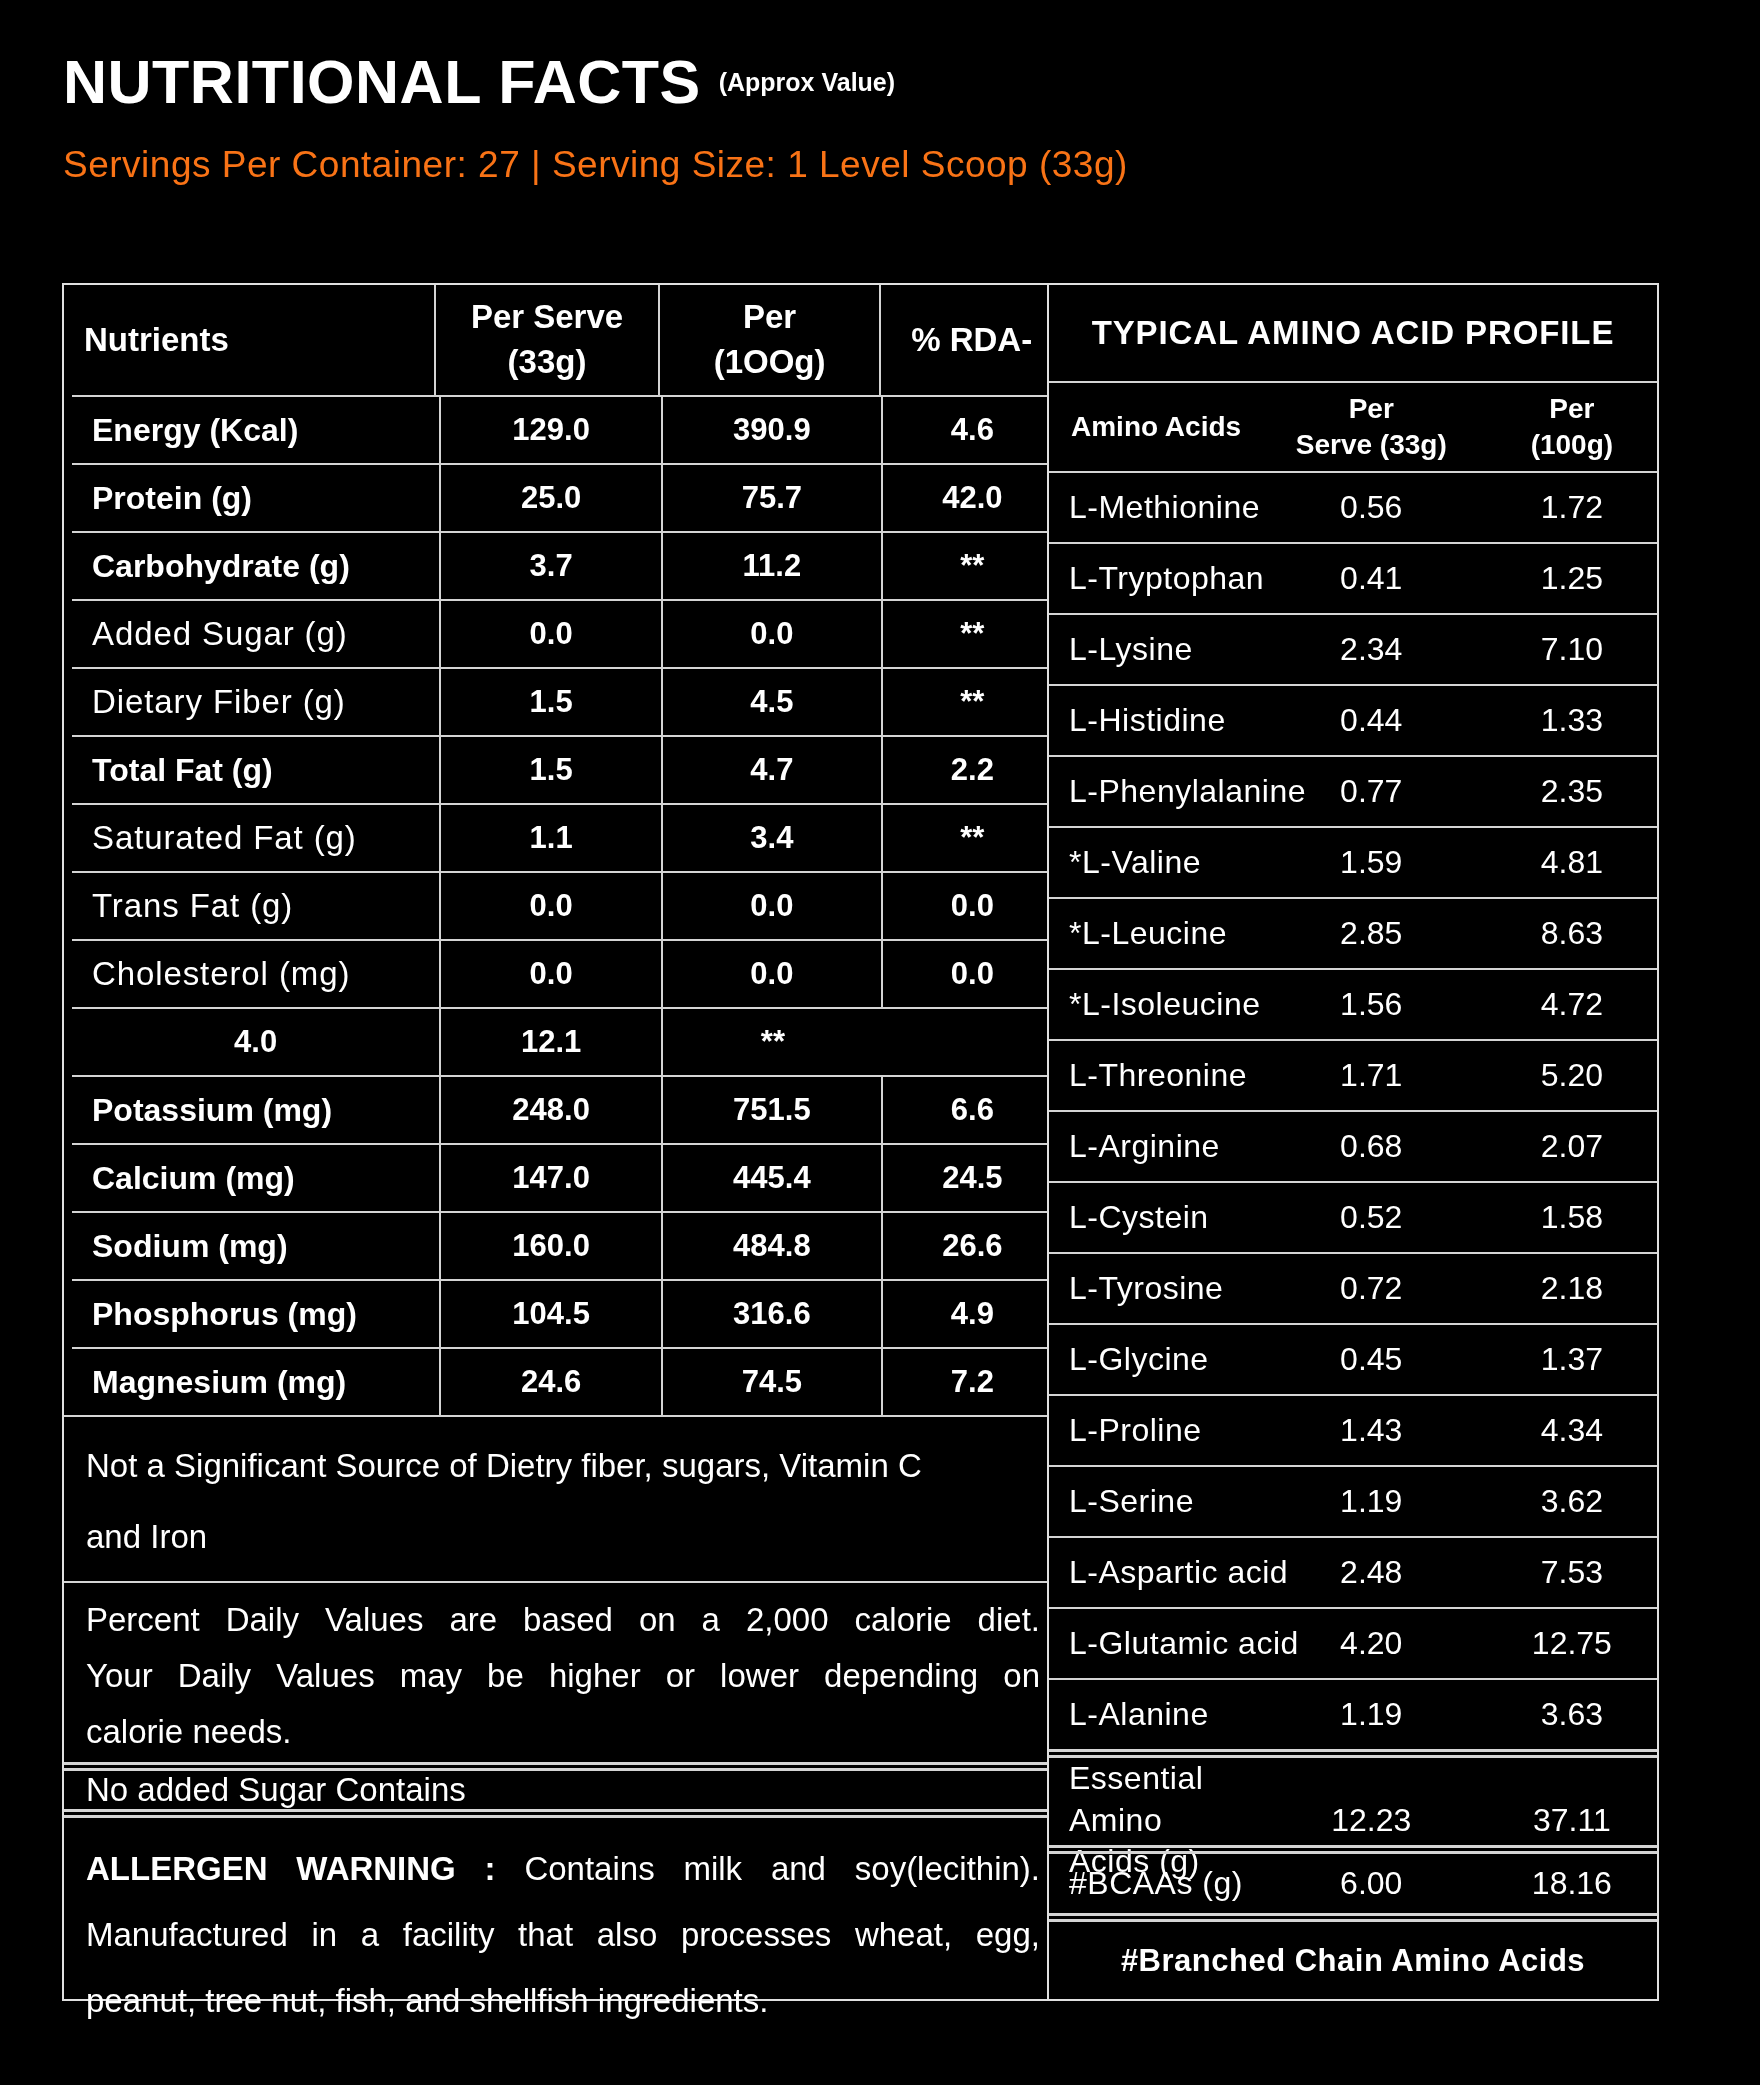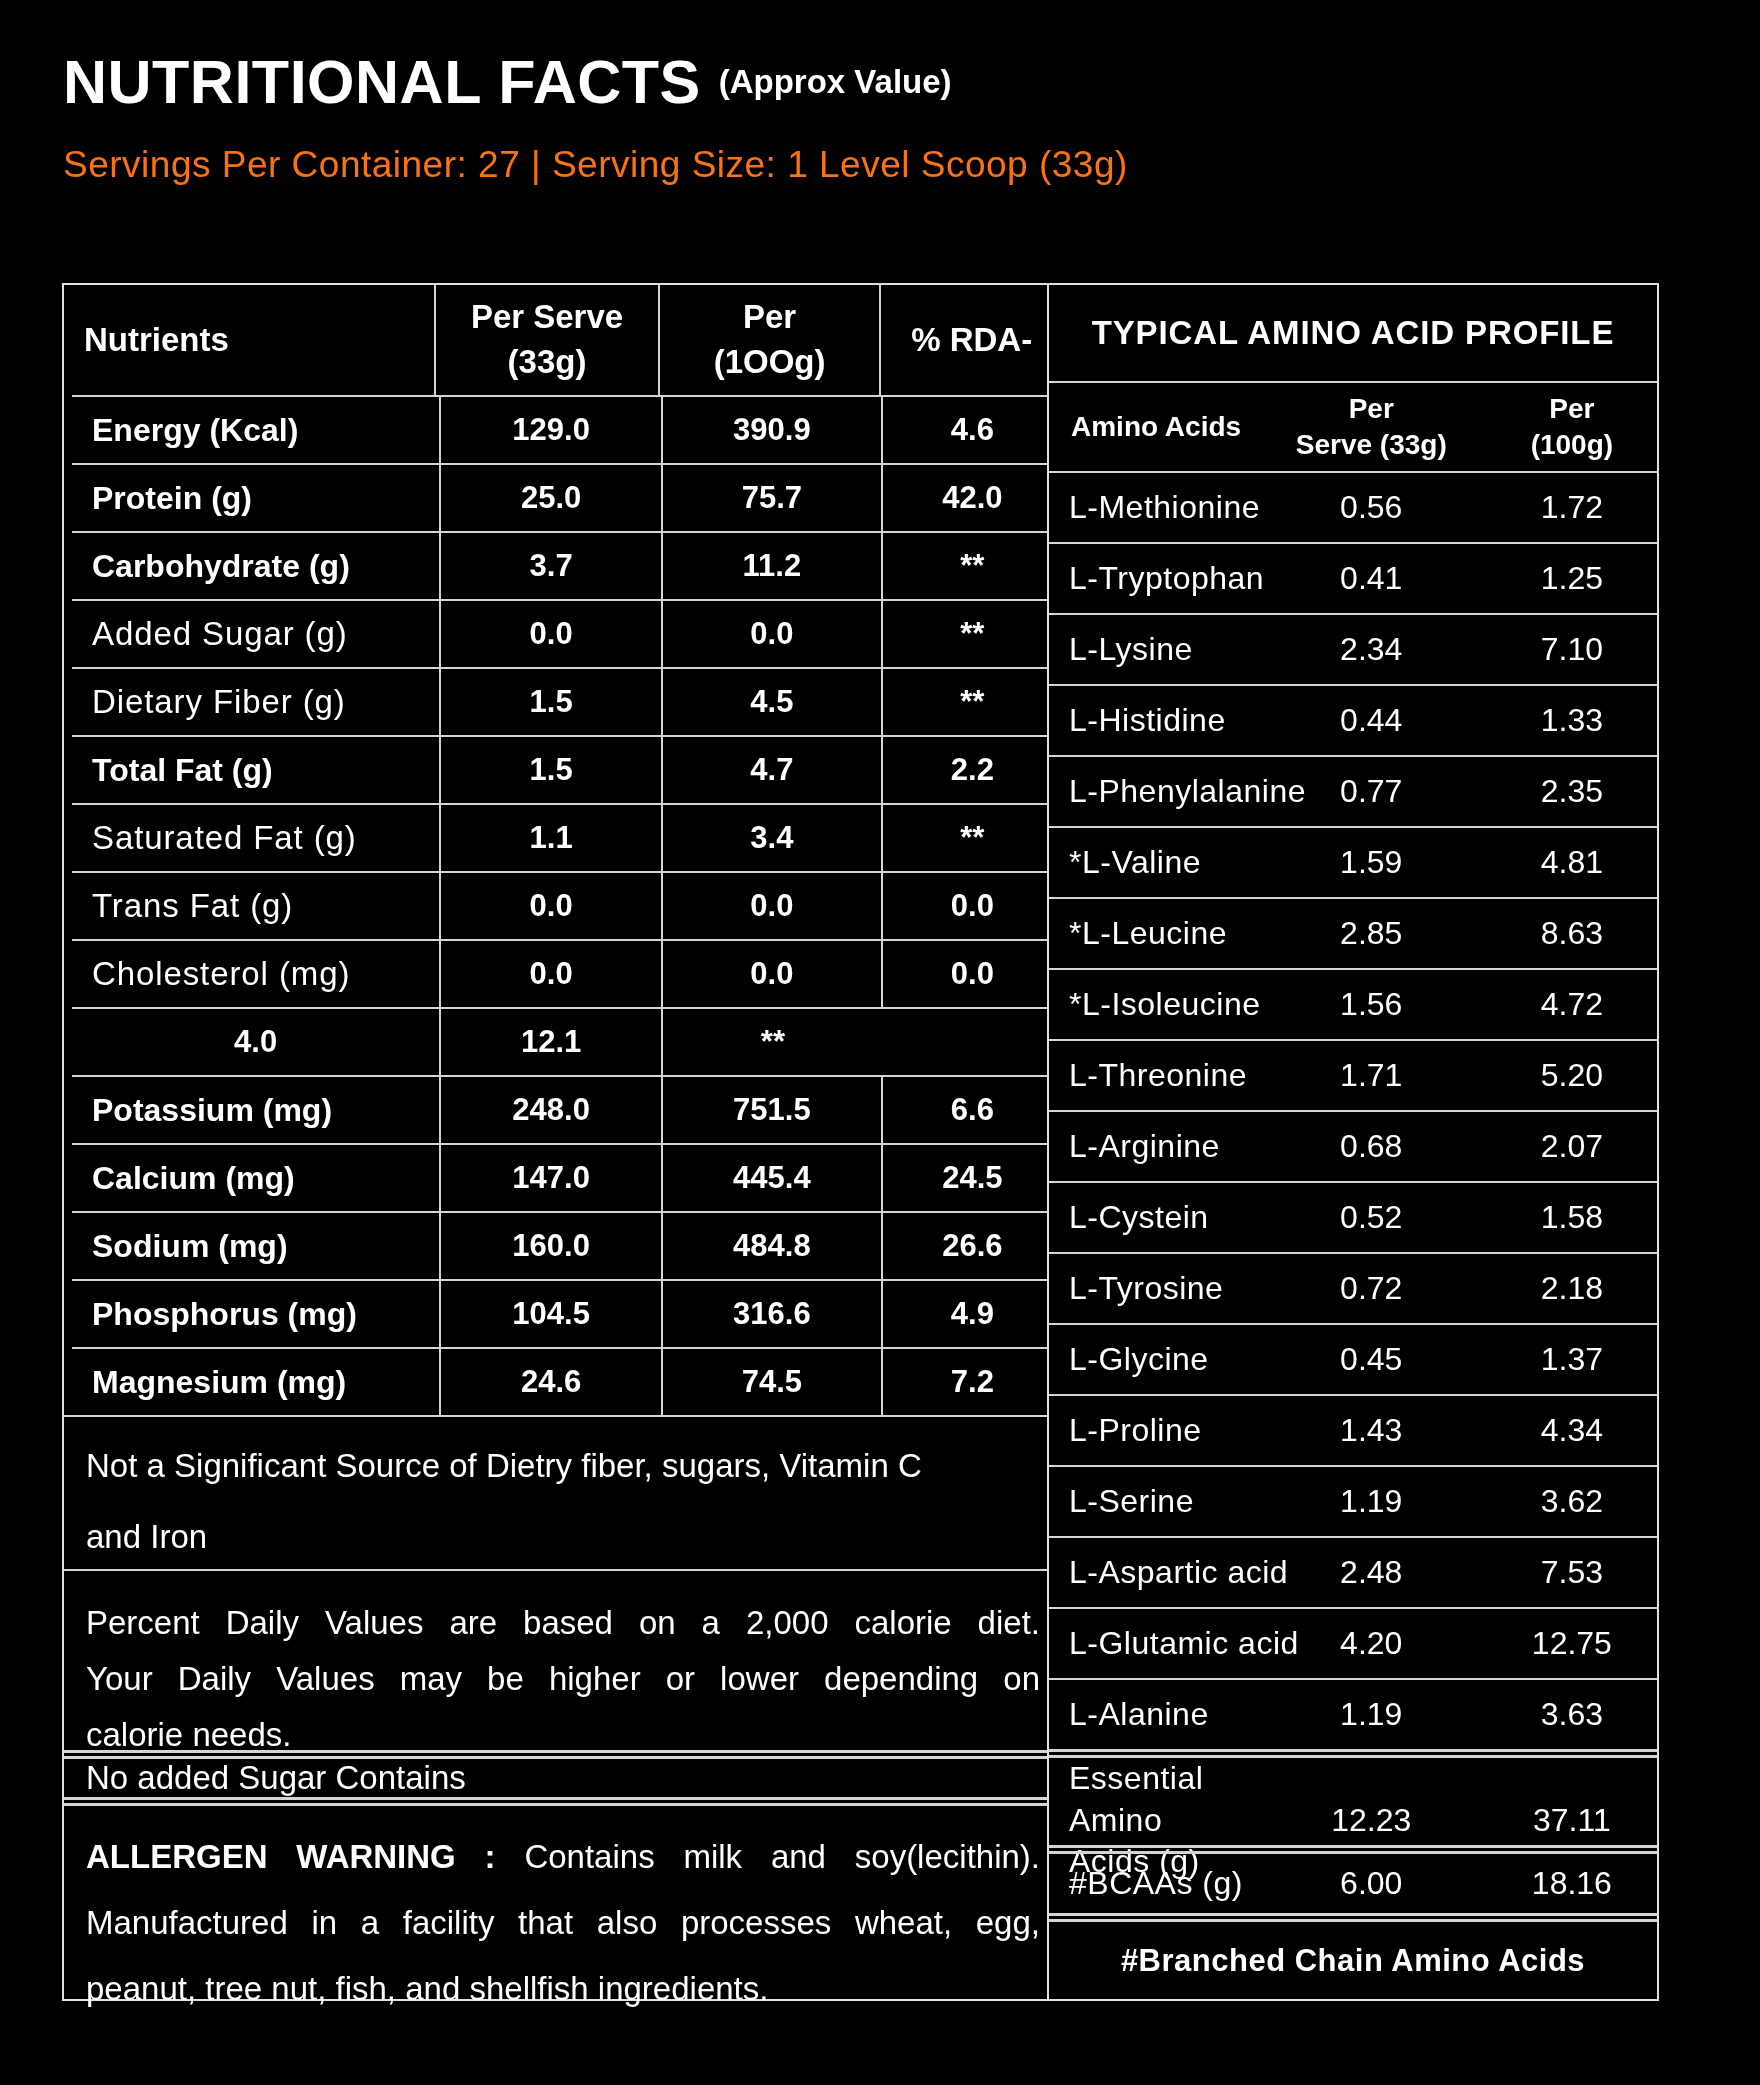--- a/index.html
+++ b/index.html
@@ -7,21 +7,21 @@
     width:1760px; height:2085px; position:relative; overflow:hidden;
     background:#000; color:#fff;
     font-family:"Liberation Sans","DejaVu Sans",sans-serif;
   }
   .pre { white-space:pre-line; }
 
   
   .hdr-block { position:absolute; left:63px; top:47px; }
   .title-row { display:flex; align-items:center; gap:18px; }
   .main-title { font-size:61px; font-weight:700; letter-spacing:0.5px; }
-  .title-suffix { font-size:33px; font-weight:700; }
+  .title-suffix { font-size:25px; font-weight:700; }
   .subtitle { margin-top:27px; font-size:37px; font-weight:400; letter-spacing:0.5px; color:#f97316; }
 
   
   .panel { position:absolute; top:283px; height:1718px; box-sizing:border-box;
            border:2.7px solid #e0e0e0; background:#000; display:flex; flex-direction:column; }
   .panel.left  { left:62px;  width:1002px; }
   .panel.right { left:1047px; width:612px; }
 
   
   .lt-row { display:grid; grid-template-columns:37.3% 22.4% 22.2% 18.1%;
@@ -36,21 +36,21 @@
   .lt-colhead { font-size:33px; font-weight:700; line-height:1.35; }
   .lab-bold  { font-size:32px; font-weight:700; }
   .lab-light { font-size:33px; font-weight:400; letter-spacing:0.9px; }
   .val { font-size:31px; font-weight:700; }
 
   
   .note-sec { box-sizing:border-box; flex:none; border-top:2.7px solid #d4d4d4;
               padding:12.7px 22px 0 22px; font-size:33px; }
   .sec-notsig { height:154px; }
   .sec-notsig .line { line-height:71px; }
-  .sec-percent { height:181px; padding-top:24px; }
+  .sec-percent { height:181px; padding-top:9px;margin-top:12px; }
   .sec-percent .line { line-height:56px; }
   .sec-nosugar { height:59px; border-top:9px double #d4d4d4; display:flex;
                  align-items:center; padding:0 0 0 22px; font-size:33px; }
   .sec-allergen { flex:1; border-top:9px double #d4d4d4; padding-top:18px; }
   .sec-allergen .line { line-height:66px; }
   .just { text-align:justify; text-align-last:justify; }
   .allergen-bold { font-weight:700; }
 
   
   .rt-title { height:96px; flex:none; display:flex; align-items:center; justify-content:center;

